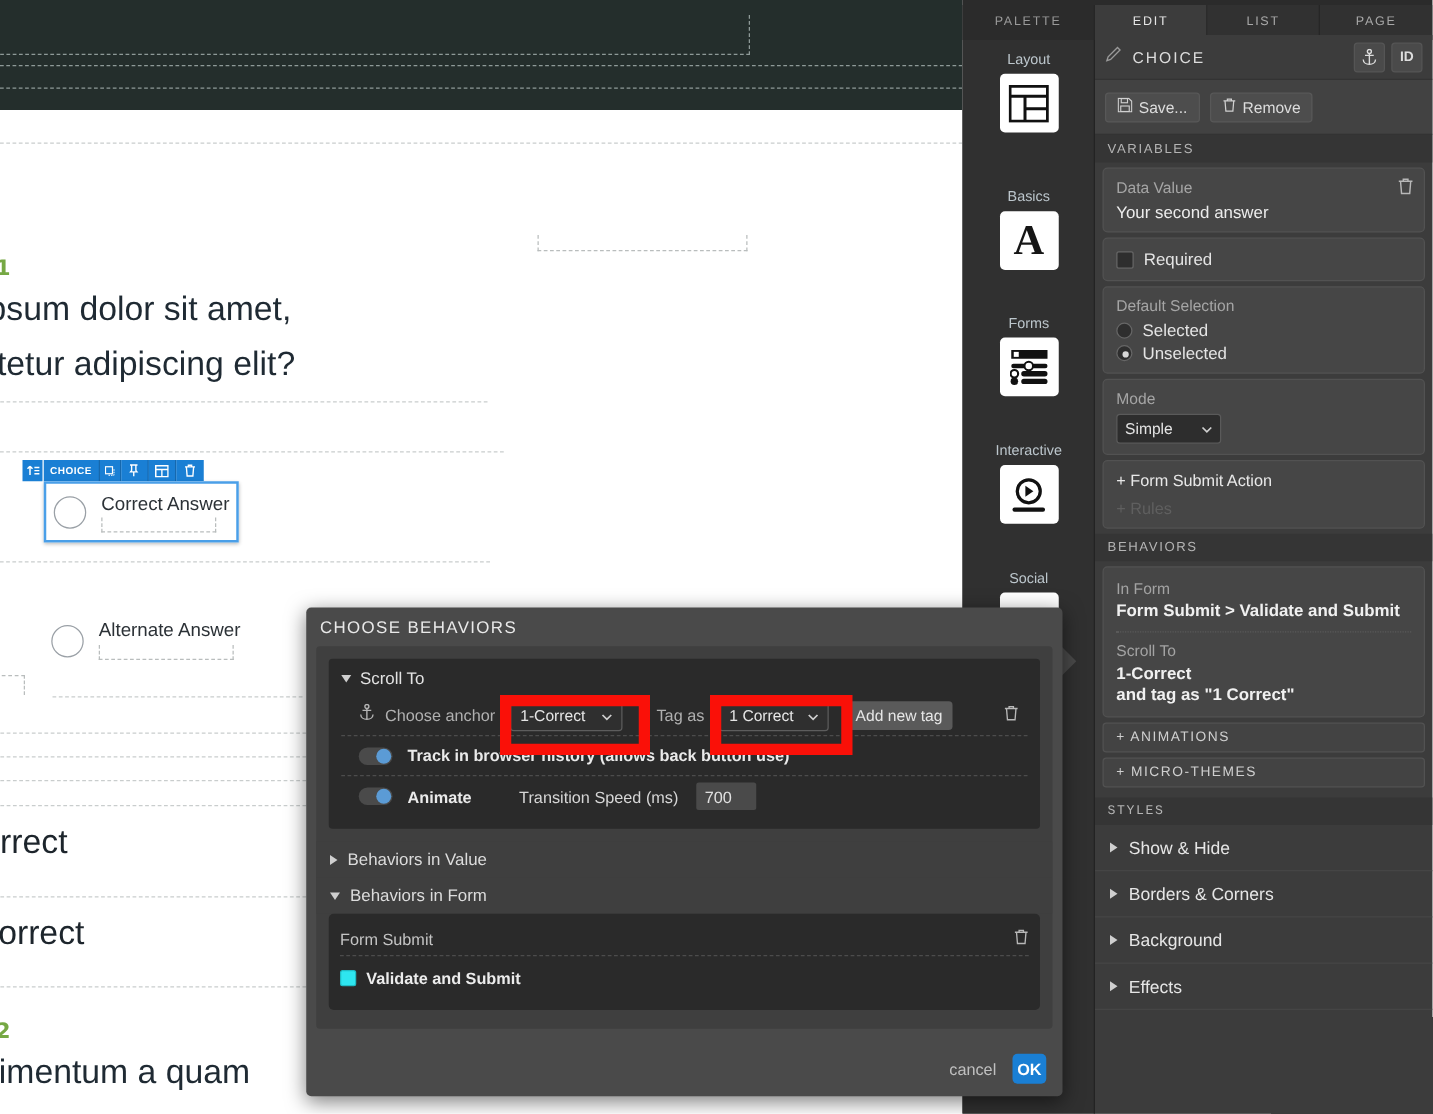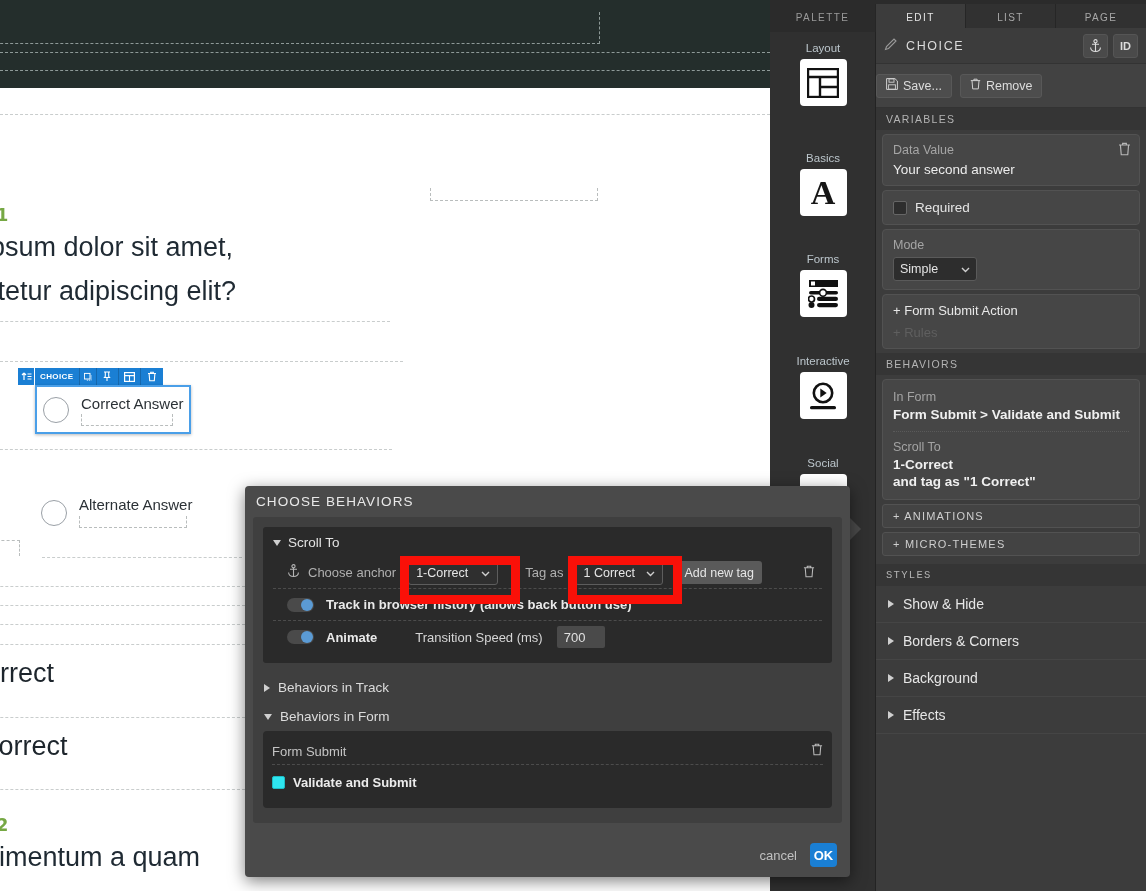--- a/index.html
+++ b/index.html
@@ -139,21 +139,21 @@
     font-family: "Liberation Sans", sans-serif; margin-left: 8px;
   }
   .head-btn {
     width: 25px; height: 24px; background: #4a4a4a; border: 1px solid #555;
     border-radius: 3px; display: flex; align-items: center;
     justify-content: center; color: #ddd; font-size: 11px; font-weight: bold;
     margin-left: 5px; cursor: pointer;
   }
   #insp-actions {
     height: 44px; background: #424242; display: flex; align-items: center;
-    gap: 8px; border-bottom: 1px solid #333;
+    padding-left: 8px; gap: 8px; border-bottom: 1px solid #333;
   }
   .act-btn {
     height: 24px; padding: 0 9px; background: #4d4d4d;
     border: 1px solid #585858; border-radius: 3px; color: #dcdcdc;
     font-size: 12.5px; display: flex; align-items: center; gap: 5px;
     cursor: pointer; font-family: "Liberation Sans", sans-serif;
   }
   .sec-head {
     height: 22px; background: #353535; display: flex; align-items: center;
     padding-left: 10px; font-size: 10.5px; letter-spacing: 1.3px;
@@ -558,20 +558,31 @@
         </span>
       </div>
 
       <div class="card" style="padding:9px 10px;">
         <div class="chk-row">
           <div class="chk-box"></div>
           <div class="row-txt">Required</div>
         </div>
       </div>
 
+      <div class="card">
+        <div class="card-lbl">Default Selection</div>
+        <div class="radio-row">
+          <div class="radio-dot"></div>
+          <div class="row-txt">Selected</div>
+        </div>
+        <div class="radio-row">
+          <div class="radio-dot on"></div>
+          <div class="row-txt">Unselected</div>
+        </div>
+      </div>
 
       <div class="card">
         <div class="card-lbl">Mode</div>
         <div class="sel-box">
           <span>Simple</span>
           <span>
             <svg width="9" height="6" viewBox="0 0 9 6">
                 <path d="M1 1l3.5 3.5L8 1" fill="none" stroke="#cfcfcf" stroke-width="1.4"></path>
               </svg>
           </span>
@@ -674,21 +685,21 @@
               </div>
             <span class="tog-lbl" style="margin-left:4px;">Animate</span>
             <span class="lbl-dim" style="margin-left:30px;color:#d6d6d6;">Transition Speed (ms)</span>
             <div class="num-field" style="margin-left:6px;">700</div>
           </div>
         </div>
       </div>
 
       <div class="sec-row">
         <span class="tri-right"></span>
-        <span>Behaviors in Track</span>
+        <span>Behaviors in Value</span>
       </div>
       <div class="sec-row">
         <span class="tri-down"></span>
         <span>Behaviors in Form</span>
       </div>
 
       <div id="form-block">
         <div class="fb-inner">
           <div class="fb-head">
             <span>Form Submit</span>

